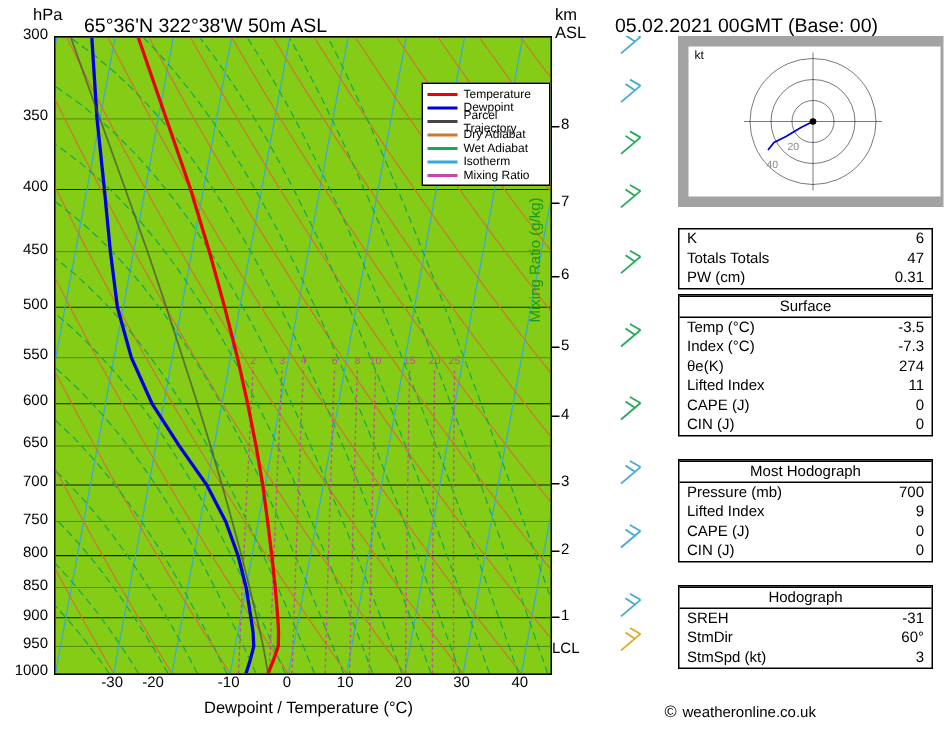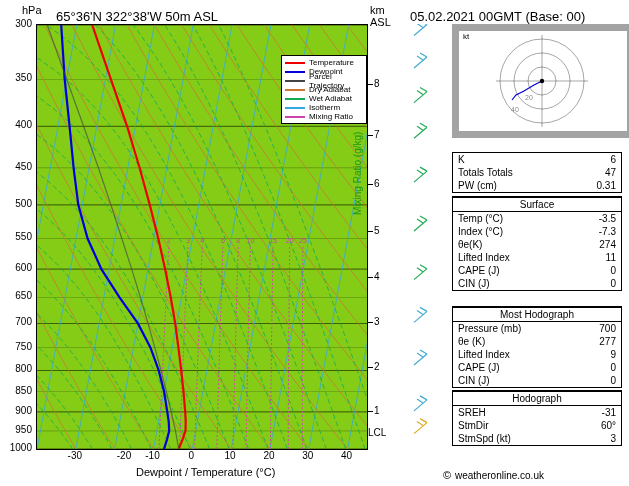--- a/index.html
+++ b/index.html
@@ -218,21 +218,21 @@
         </div>
         <div class="leg-row">
           <div class="leg-swatch" style="background: rgb(204, 68, 170);"></div>
           <div class="leg-text">Mixing Ratio</div>
         </div>
       </div>
   </div>
 
   <div id="xlab-row">
       <div class="xlab" style="left: 24.8235px; top: 0px; width: 28px;">-30</div>
-      <div class="xlab" style="left: 74px; top: 0px; width: 28px;">-20</div>
+      <div class="xlab" style="left: 52px; top: 0px; width: 28px;">-20</div>
       <div class="xlab" style="left: 102.471px; top: 0px; width: 28px;">-10</div>
       <div class="xlab" style="left: 141.294px; top: 0px; width: 28px;">0</div>
       <div class="xlab" style="left: 180.118px; top: 0px; width: 28px;">10</div>
       <div class="xlab" style="left: 218.941px; top: 0px; width: 28px;">20</div>
       <div class="xlab" style="left: 257.765px; top: 0px; width: 28px;">30</div>
       <div class="xlab" style="left: 296.588px; top: 0px; width: 28px;">40</div>
     </div>
   <div class="txt" id="xaxis-title">Dewpoint / Temperature (°C)</div>
 
   <div id="mix-axis-label">Mixing Ratio (g/kg)</div>
@@ -373,24 +373,20 @@
         <span>0</span>
       </div>
     </div>
   <div class="panel" id="panel-mu">
       <div class="phdr">Most Hodograph</div>
       <div class="prow">
         <span>Pressure (mb)</span>
         <span>700</span>
       </div>
       <div class="prow">
-        <span>θe (K)</span>
-        <span>277</span>
-      </div>
-      <div class="prow">
         <span>Lifted Index</span>
         <span>9</span>
       </div>
       <div class="prow">
         <span>CAPE (J)</span>
         <span>0</span>
       </div>
       <div class="prow">
         <span>CIN (J)</span>
         <span>0</span>

